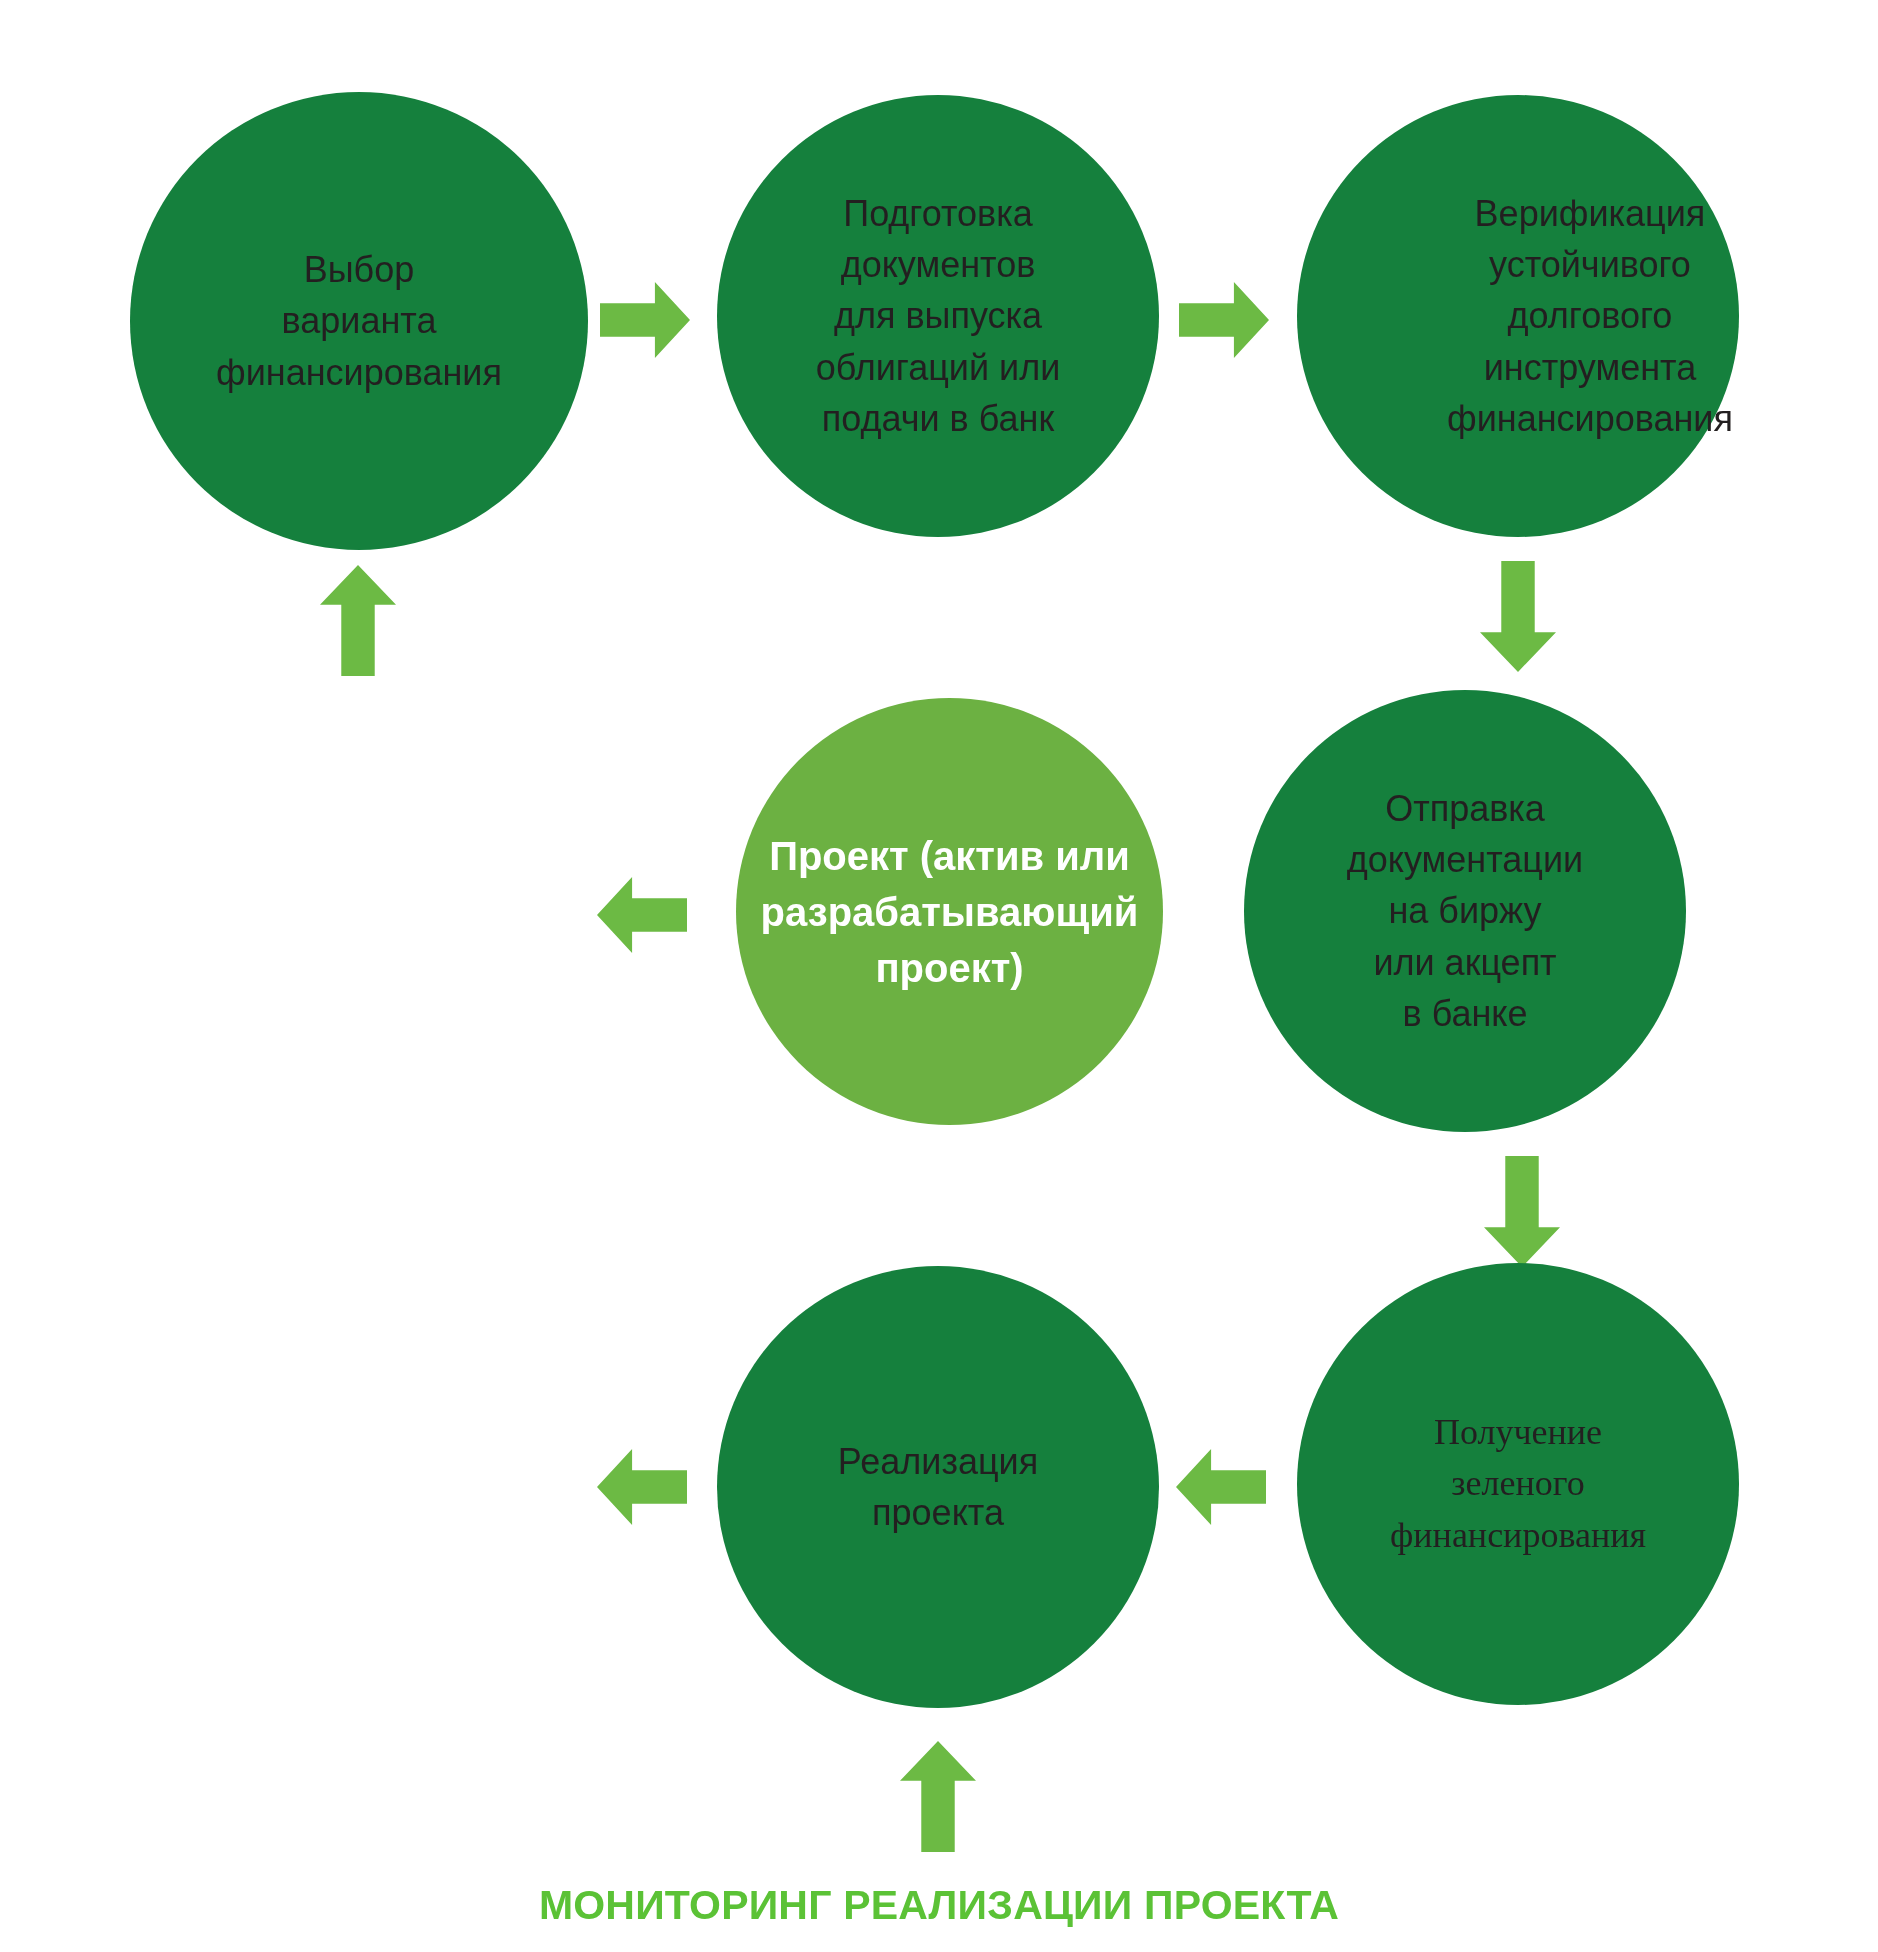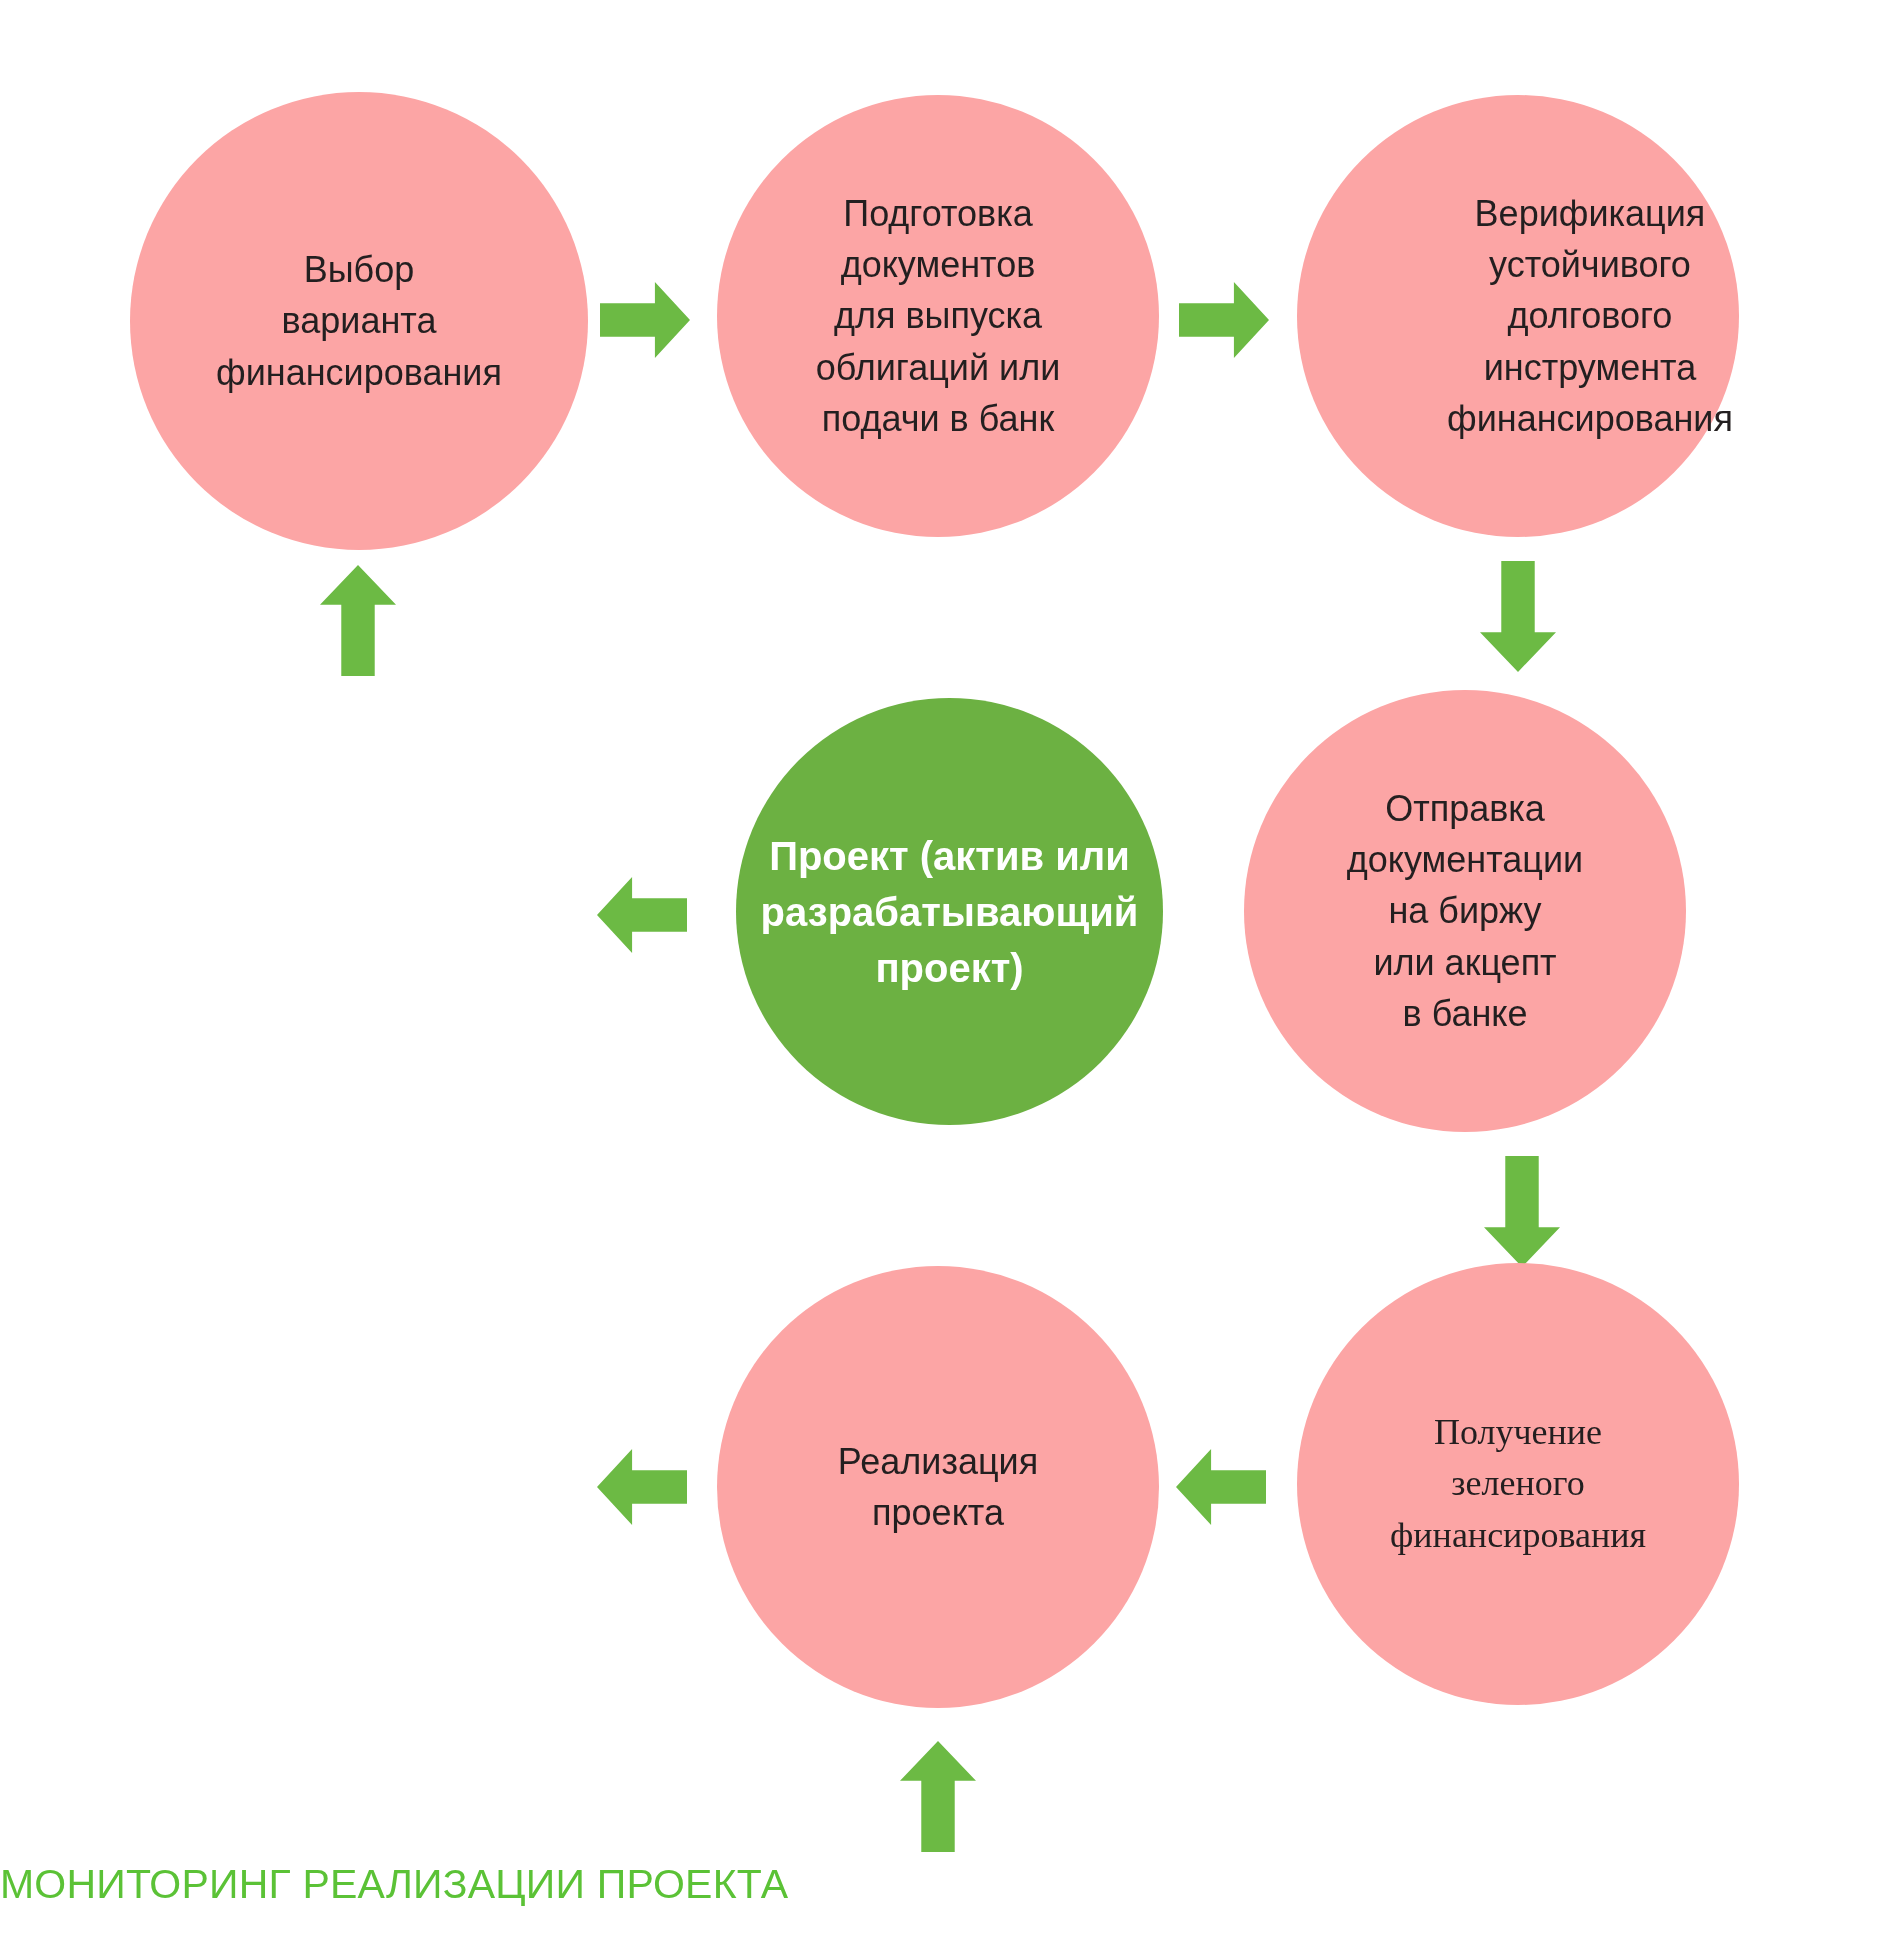--- a/index.html
+++ b/index.html
@@ -14,21 +14,21 @@
   #canvas {
     position: relative;
     width: 1878px;
     height: 1953px;
     background: #ffffff;
     overflow: hidden;
   }
   .circle {
     position: absolute;
     border-radius: 50%;
-    background: #fca5a5;
+    background: #15803d;
     display: flex;
     align-items: center;
     justify-content: center;
     box-sizing: border-box;
   }
   .circle.center-node {
     background: #6cb142;
   }
   .circle-label {
     text-align: center;
@@ -49,25 +49,27 @@
   .arrow {
     position: absolute;
   }
   .arrow svg {
     display: block;
     width: 100%;
     height: 100%;
   }
   .caption {
     position: absolute;
+    text-align: center;
     color: #5bc236;
-    font-weight: 400;
+    font-weight: 700;
     font-size: 41px;
     letter-spacing: 0.2px;
     white-space: nowrap;
+    margin-top: 21px;
   }
 </style>
 </head>
 <body>
 
 <div id="canvas">
 
   <div class="circle" style="left:130px; top:92px; width:458px; height:458px;">
     <div class="circle-label">Выбор
 варианта

